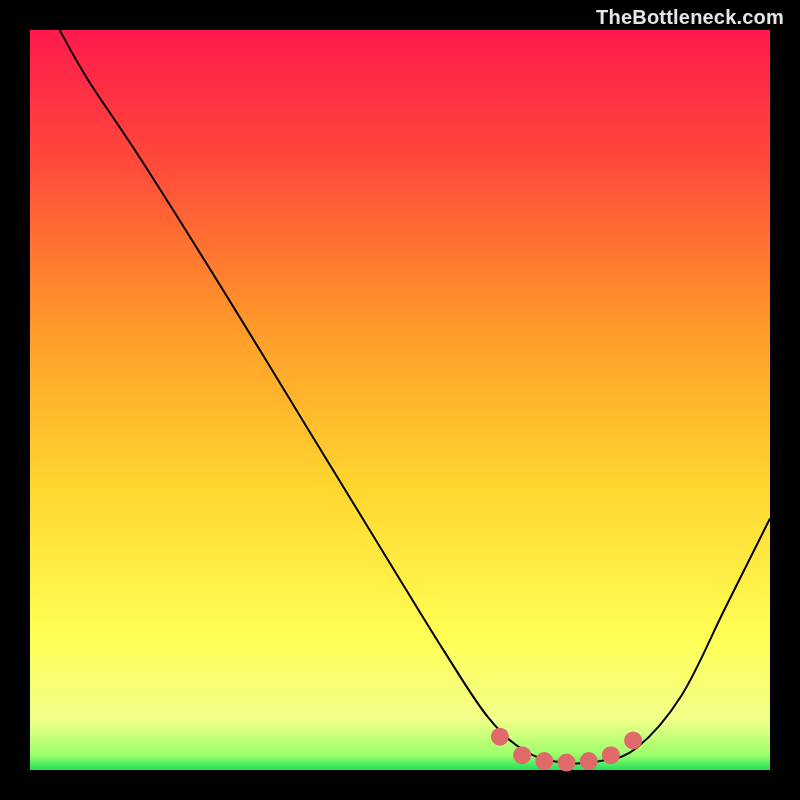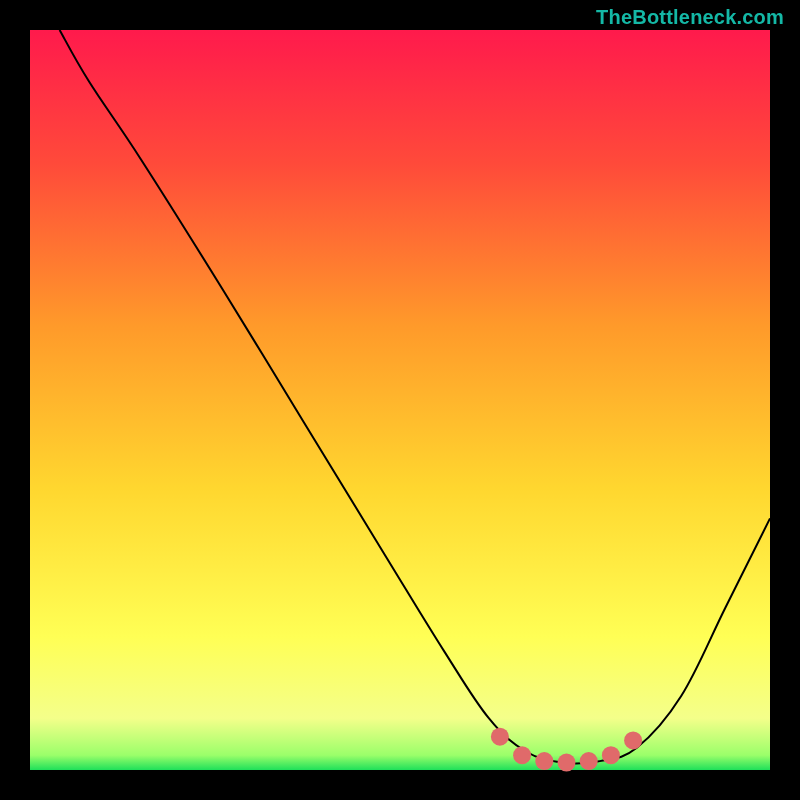--- a/index.html
+++ b/index.html
@@ -15,21 +15,21 @@
     position: relative;
     width: 800px;
     height: 800px;
   }
   .watermark {
     position: absolute;
     top: 6px;
     right: 16px;
     font-size: 20px;
     font-weight: bold;
-    color: #14b8a6;
+    color: #e5e5e5;
     z-index: 10;
     letter-spacing: 0.2px;
   }
   svg {
     position: absolute;
     top: 0;
     left: 0;
   }
 </style>
 </head>

